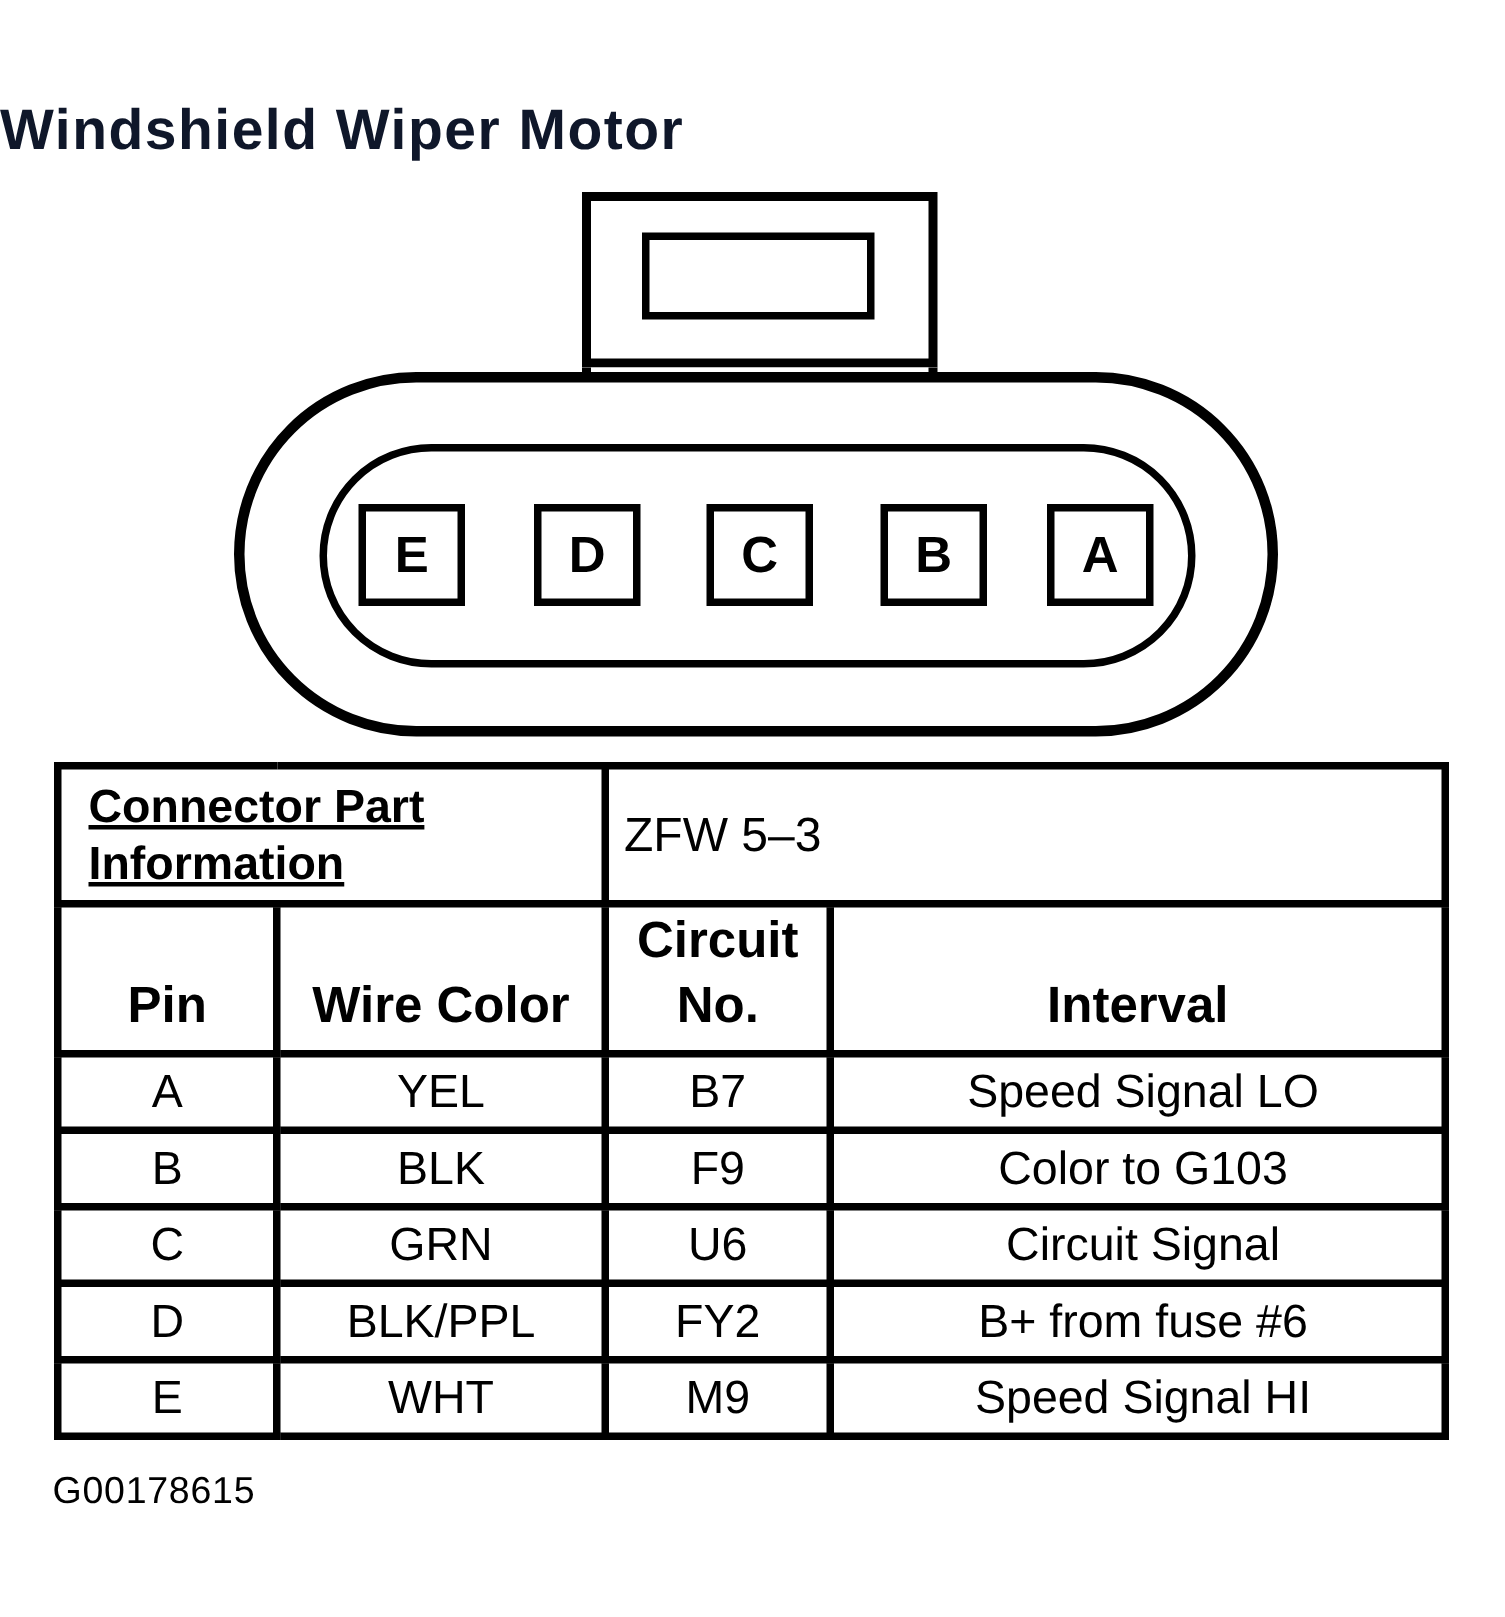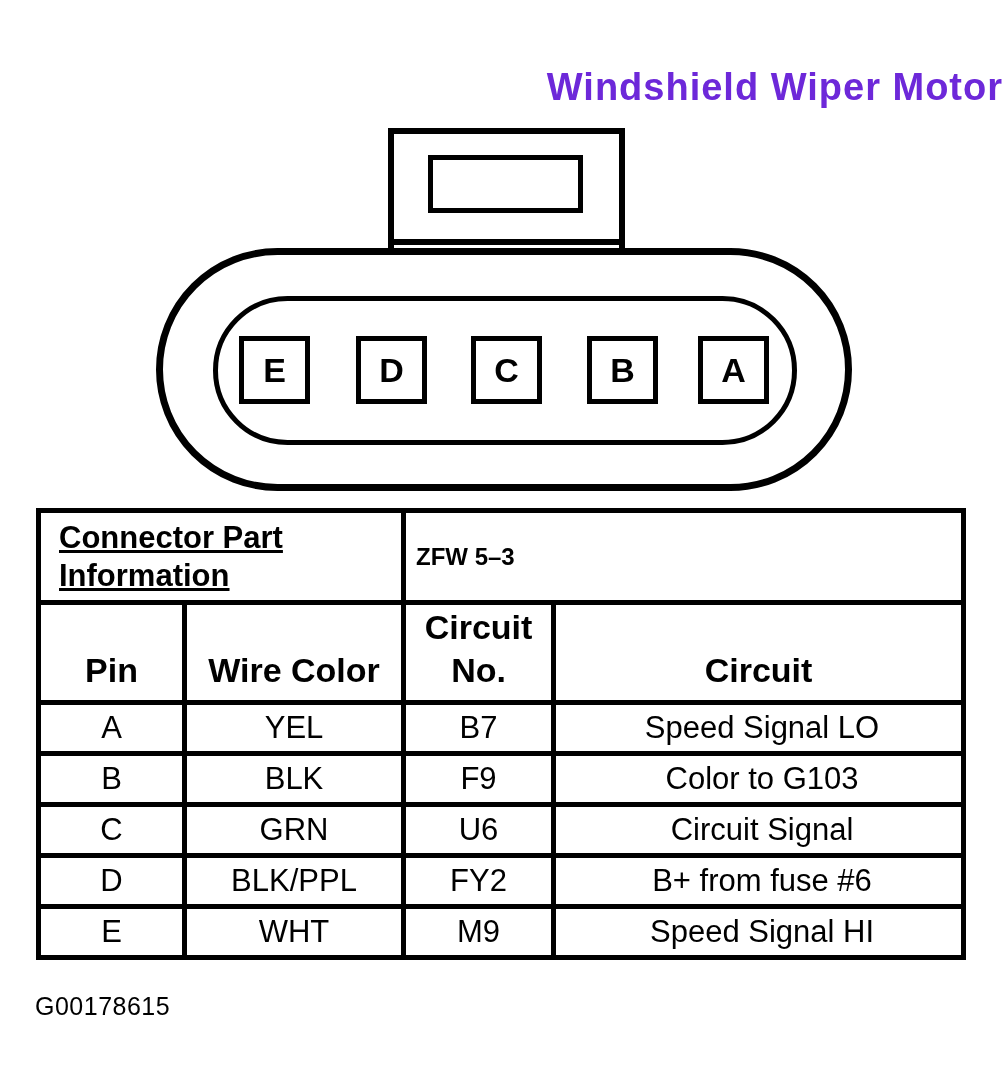--- a/index.html
+++ b/index.html
@@ -16,25 +16,25 @@
     background: #ffffff;
     overflow: hidden;
   }
 
   
   .title {
     position: absolute;
     top: 66px;
     left: 0;
     width: 1003px;
-    text-align: right;
+    text-align: left;
     font-size: 38px;
     font-weight: bold;
     letter-spacing: 1px;
-    color: #6d28d9;
+    color: #0f172a;
   }
 
   
   .conn-tab {
     position: absolute;
     left: 388px;
     top: 128px;
     width: 237px;
     height: 117px;
     border: 6px solid #000;
@@ -129,22 +129,22 @@
     vertical-align: middle;
     font-size: 31px;
     font-weight: bold;
     line-height: 1.22;
     padding: 0 18px;
     text-decoration: underline;
   }
   td.hdr-partnum {
     text-align: left;
     vertical-align: middle;
-    font-size: 24px;
-    font-weight: bold;
+    font-size: 32px;
+    font-weight: normal;
     padding-left: 10px;
   }
   td.hdr-col {
     height: 86px;
     text-align: center;
     vertical-align: bottom;
     font-size: 34px;
     font-weight: bold;
     line-height: 1.25;
     padding: 0 14px 9px 14px;
@@ -162,21 +162,20 @@
   }
 
   
   .figure-code {
     position: absolute;
     left: 35px;
     top: 980px;
     font-size: 25px;
     font-weight: normal;
     letter-spacing: 0.5px;
-    margin-top: 12px;
   }
 </style>
 </head>
 <body>
 
 <div class="stage">
 
   <div class="title">Windshield Wiper Motor</div>
 
   <div>
@@ -213,21 +212,21 @@
     </colgroup>
     <tbody>
       <tr>
         <td class="hdr-partinfo" colspan="2">Connector Part Information</td>
         <td class="hdr-partnum" colspan="2">ZFW 5–3</td>
       </tr>
       <tr>
         <td class="hdr-col">Pin</td>
         <td class="hdr-col">Wire Color</td>
         <td class="hdr-col">Circuit No.</td>
-        <td class="hdr-col">Circuit</td>
+        <td class="hdr-col">Interval</td>
       </tr>
       <tr>
         <td class="cell">A</td>
         <td class="cell">YEL</td>
         <td class="cell">B7</td>
         <td class="cell cell-function">Speed Signal LO</td>
       </tr>
       <tr>
         <td class="cell">B</td>
         <td class="cell">BLK</td>

